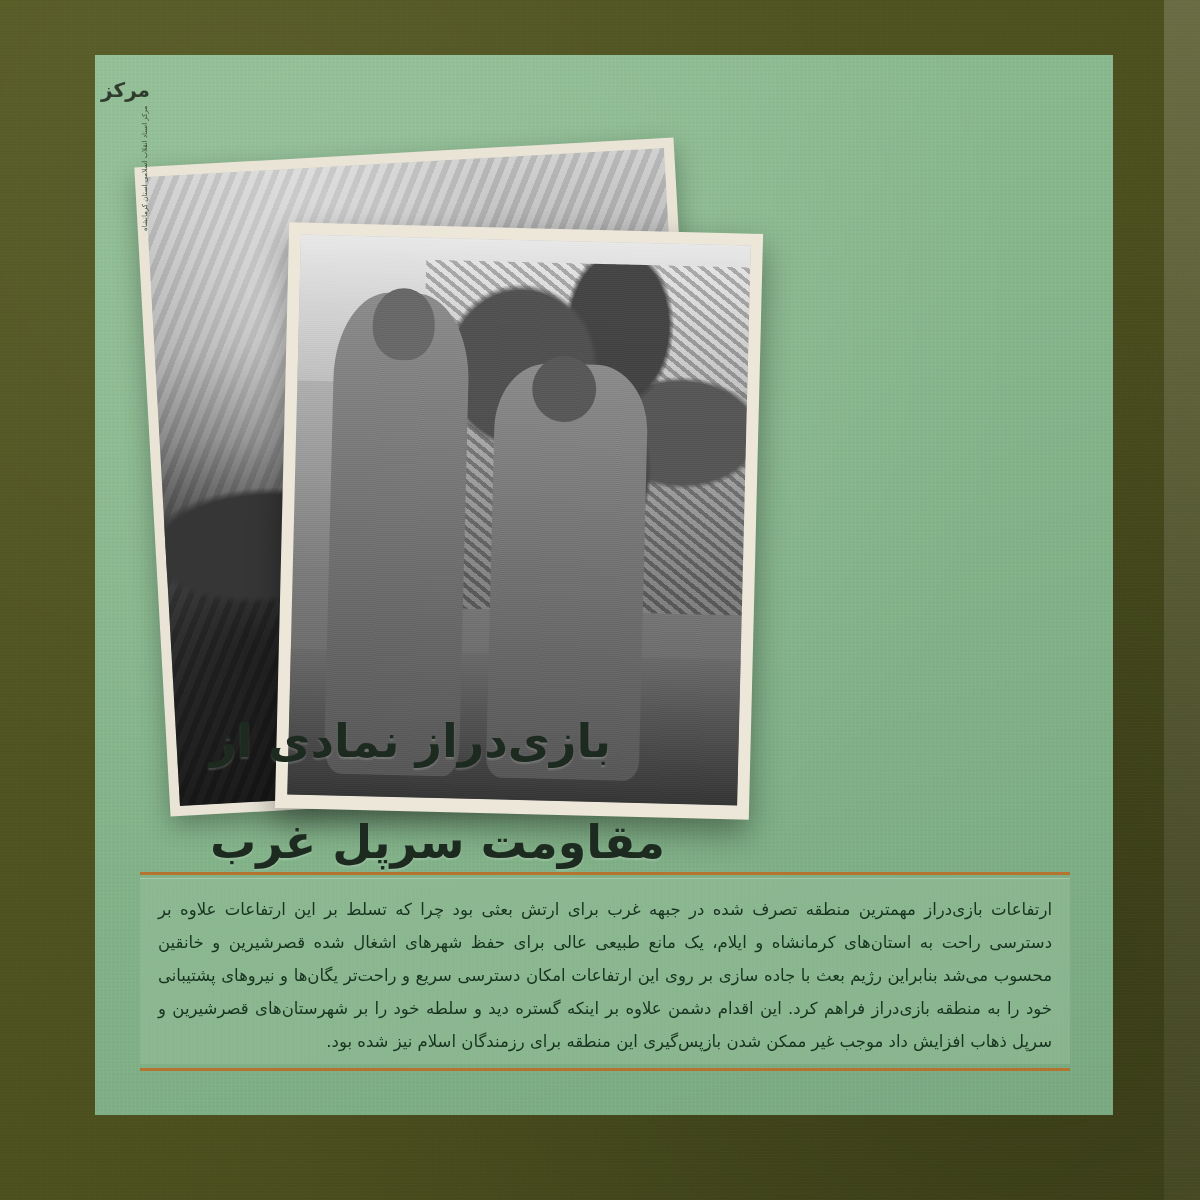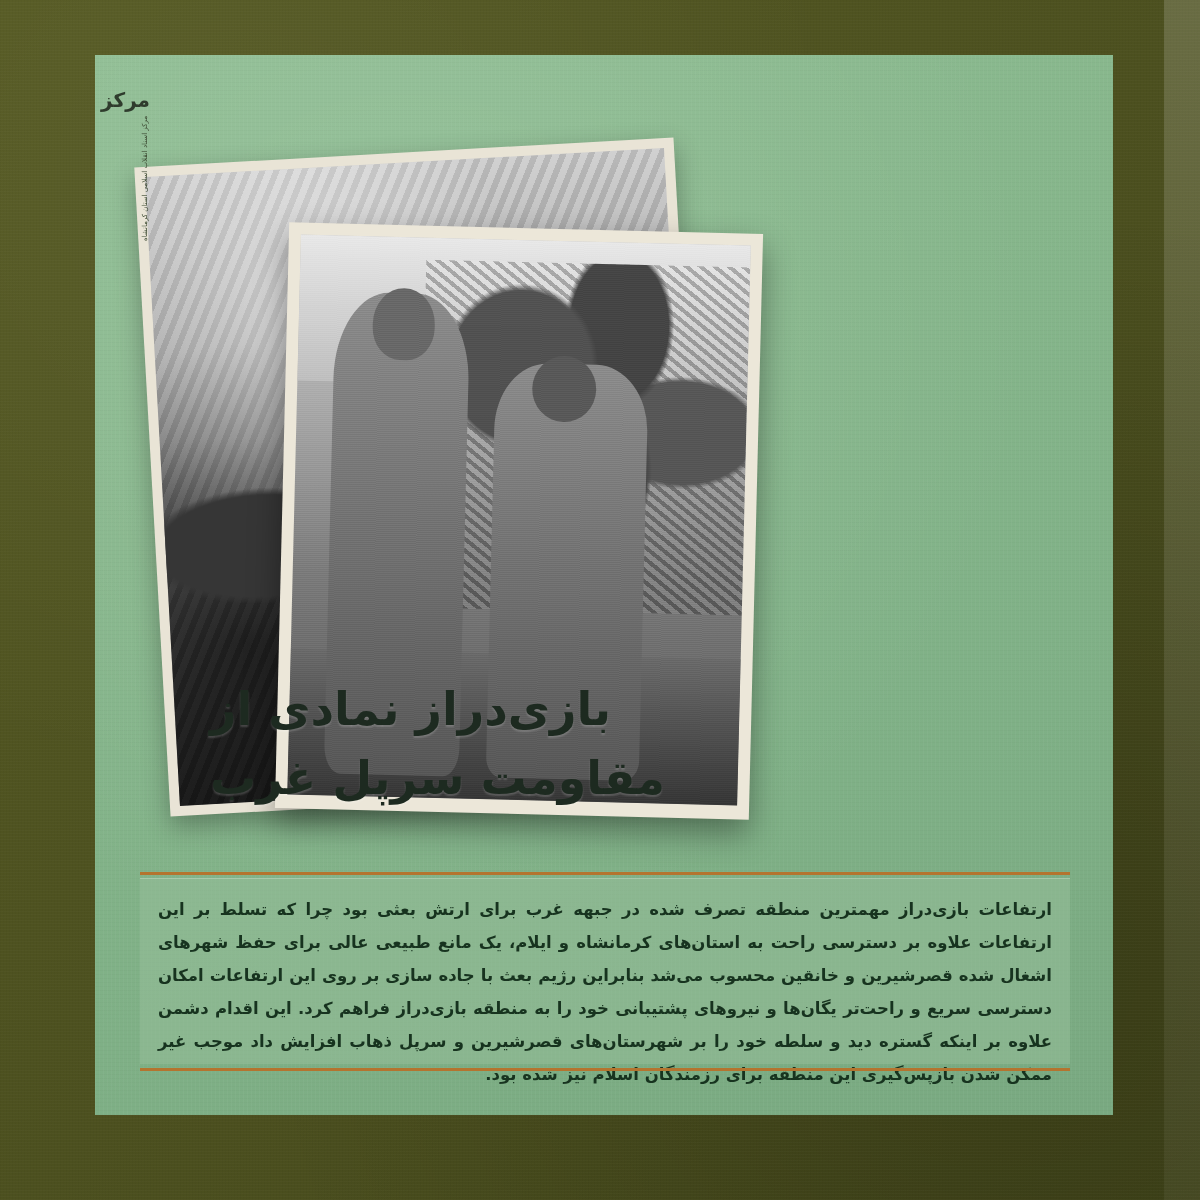--- a/index.html
+++ b/index.html
@@ -59,21 +59,21 @@
     width: 36px;
     height: 100%;
     background: linear-gradient(180deg, rgba(255,255,255,0.16), rgba(255,255,255,0.05));
     z-index: 2;
   }
 
   
   .logo-block {
     position: absolute;
     left: 108px;
-    top: 90px;
+    top: 80px;
     width: 42px;
     height: 120px;
     z-index: 6;
     color: #2d3b2c;
     text-align: left;
   }
   .logo-mark {
     font-size: 20px;
     font-weight: bold;
     line-height: 1;
@@ -210,21 +210,21 @@
     text-align: left;
     direction: rtl;
     z-index: 5;
     color: #1d2a20;
     font-family: "DejaVu Sans", sans-serif;
     font-weight: bold;
     font-size: 46px;
     line-height: 1.5;
     text-shadow: 0 2px 2px rgba(255,255,255,0.18);
   }
-  .headline .line { display: block; }
+  .headline .line { display: block; margin-top: 32px; }
 
   
   .divider-top, .divider-bottom {
     position: absolute;
     left: 140px;
     width: 930px;
     height: 3px;
     background: #b4742f;
     z-index: 5;
   }
@@ -243,21 +243,21 @@
     box-sizing: border-box;
     padding: 14px 18px 10px 18px;
   }
   .body-text {
     direction: rtl;
     text-align: justify;
     color: #17331f;
     font-family: "DejaVu Sans", sans-serif;
     font-size: 16.5px;
     line-height: 2.0;
-    font-weight: bold;
+    font-weight: normal;
   }
 </style>
 </head>
 <body>
 
 <div class="poster">
 
   <div class="green-panel"></div>
   <div class="side-strip"></div>
 

